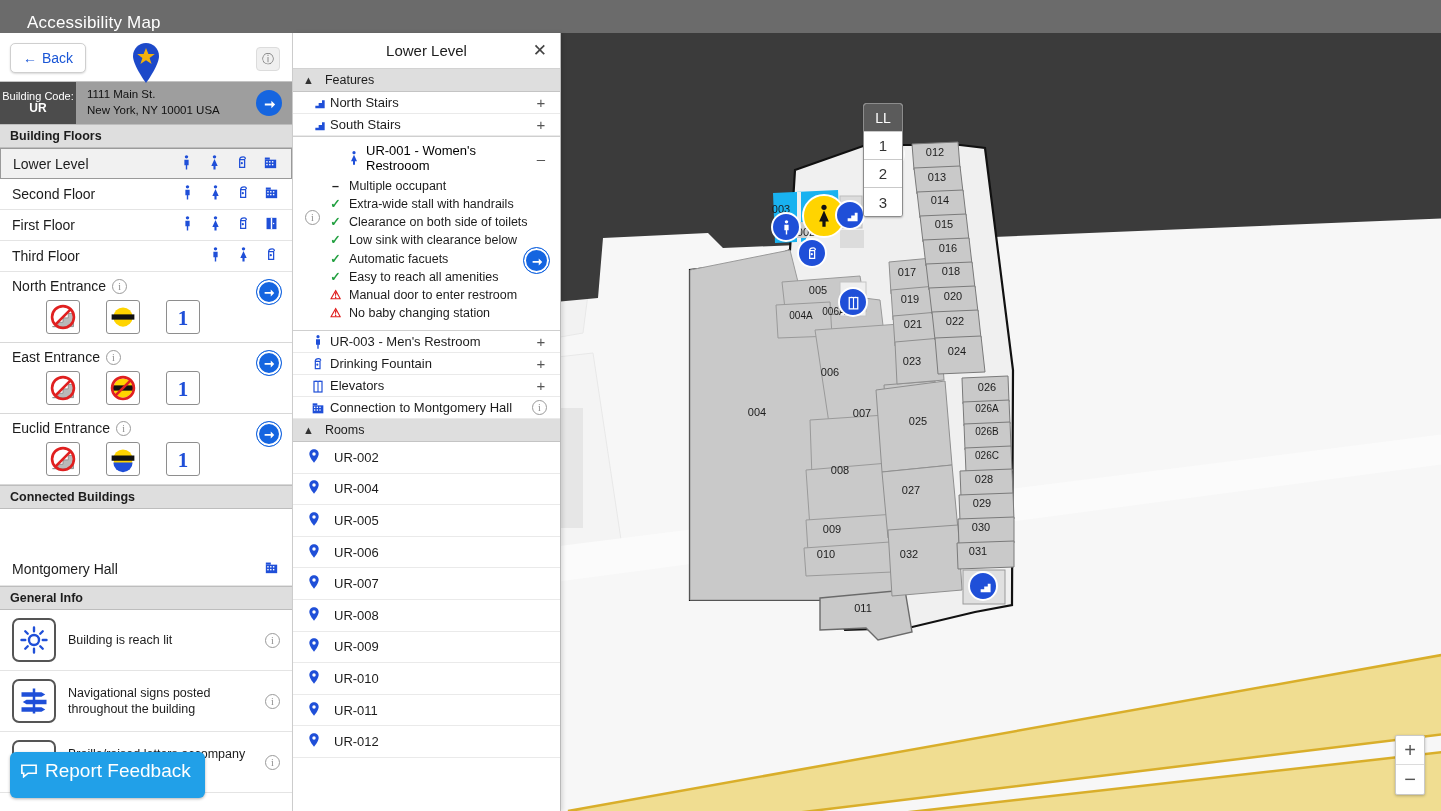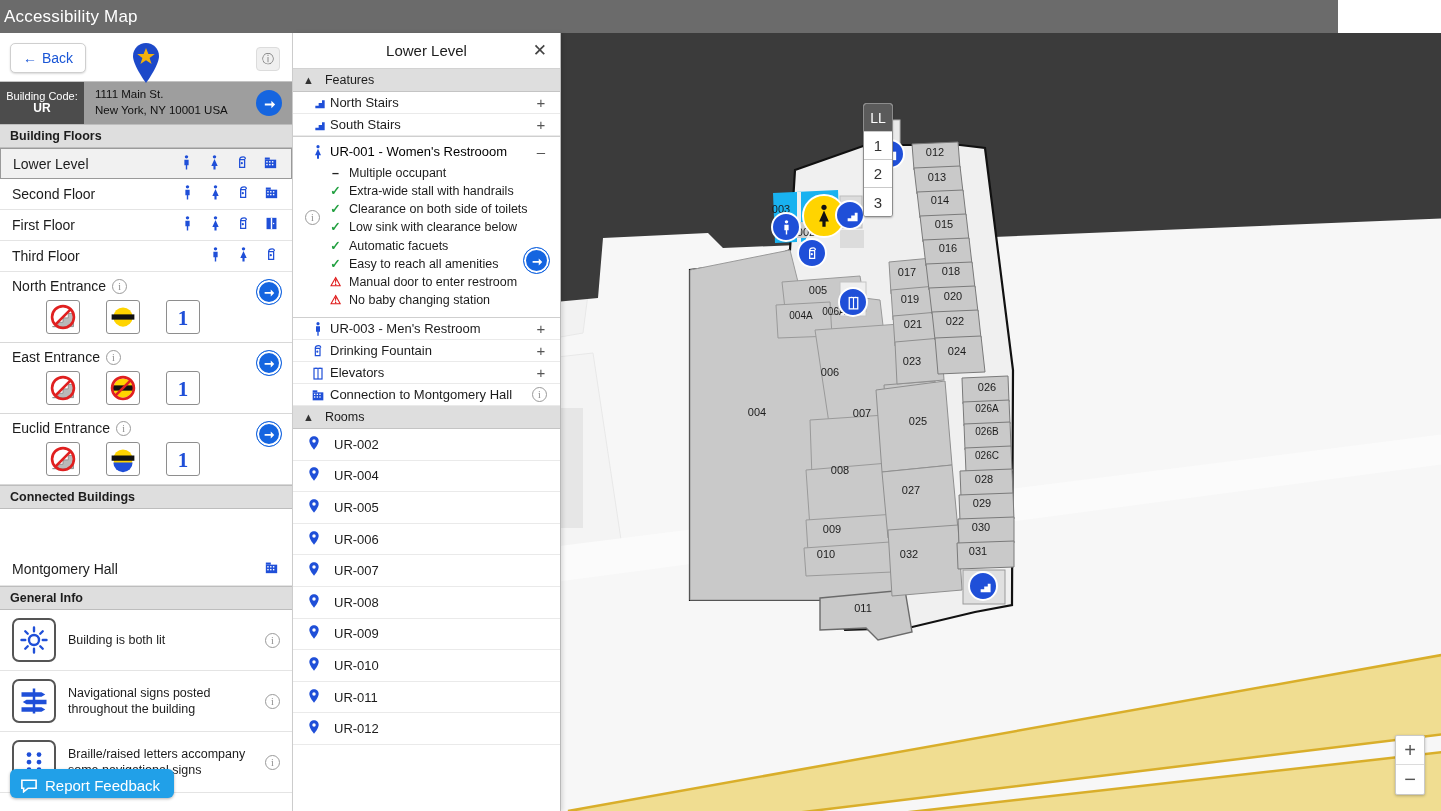--- a/index.html
+++ b/index.html
@@ -5,34 +5,34 @@
   * { box-sizing: border-box; margin: 0; padding: 0; }
   html, body {
     width: 1441px; height: 811px;
     font-family: "Liberation Sans", sans-serif;
     overflow: hidden; background: #ffffff;
   }
   #app { position: relative; width: 1441px; height: 811px; }
 
   
   .topbar {
-    position: absolute; left: 0; top: 0; width: 1338px; height: 33px;
+    position: absolute; left: 0; top: 0; width: 1441px; height: 33px;
     background: #6b6b6b; color: #ffffff;
-    display: flex; align-items: center; padding-left: 4px;
+    display: flex; align-items: flex-end; padding-left: 27px;
   }
   .topbar-title { font-size: 17px; letter-spacing: .2px; }
 
   
   .map { position: absolute; left: 293px; top: 33px; width: 1148px; height: 778px;
          background: #f7f7f7; overflow: hidden; }
   .map svg { display: block; }
 
   
   .floor-select {
-    position: absolute; left: 570px; top: 70px; width: 30px;
+    position: absolute; left: 570px; top: 70px; width: 40px;
     border: 1px solid #8c8c8c; border-radius: 3px; overflow: hidden;
     background: #ffffff; box-shadow: 0 1px 2px rgba(0,0,0,.25);
     z-index: 6;
   }
   .floor-btn {
     height: 28px; display: flex; align-items: center; justify-content: center;
     font-size: 15px; color: #333; background: #ffffff;
     border-bottom: 1px solid #c9c9c9; cursor: pointer;
   }
   .floor-btn:last-child { border-bottom: none; }
@@ -65,21 +65,21 @@
     position: absolute; right: 12px; top: 14px; width: 24px; height: 24px;
     border-radius: 4px; background: #f0f0f0; border: 1px solid #dcdcdc;
     display: flex; align-items: center; justify-content: center;
     color: #777; font-size: 12px; cursor: pointer;
   }
   .pin-wrap { position: absolute; left: 0; right: 0; top: 8px; display: flex; justify-content: center; }
   .bldg-title { text-align: center; font-size: 16px; color: #202020; line-height: 1.25;
                 padding: 10px 28px 10px 28px; }
 
   .code-row { display: flex; height: 43px; border-top: 1px solid #c3c3c3; }
-  .code-left { width: 84px; background: #4c4c4c; color: #fff;
+  .code-left { width: 76px; background: #4c4c4c; color: #fff;
                display: flex; flex-direction: column; align-items: center; justify-content: center; }
   .code-label { font-size: 11px; line-height: 1.1; }
   .code-val { font-size: 12px; font-weight: bold; line-height: 1.1; }
   .code-right { flex: 1; background: #9e9e9e; display: flex; align-items: center;
                 justify-content: space-between; padding: 0 10px 0 11px; color: #111; }
   .addr { font-size: 11.5px; line-height: 1.35; }
   .dir-badge { width: 26px; height: 26px; border-radius: 50%; background: #1565e0;
                display: flex; align-items: center; justify-content: center; flex: none; cursor: pointer; }
 
   .sec-head { background: #dedede; font-size: 12.5px; font-weight: bold; color: #1c1c1c;
@@ -105,21 +105,21 @@
             border-bottom: 1px solid #e4e4e4; background: #fff; }
   .gi-pic { width: 44px; height: 44px; border: 2px solid #555; border-radius: 7px;
             display: flex; align-items: center; justify-content: center; flex: none; }
   .gi-text { flex: 1; font-size: 12.5px; color: #1c1c1c; line-height: 1.3; }
   .i-circle { width: 15px; height: 15px; border-radius: 50%; border: 1px solid #9a9a9a;
               color: #8a8a8a; font-size: 10px; display: inline-flex; align-items: center;
               justify-content: center; font-family: "Liberation Serif", serif; flex: none; cursor: pointer; }
 
   .feedback {
     position: absolute; left: 10px; bottom: 13px; background: #21a0e8; color: #fff;
-    border-radius: 6px; padding: 8px 14px 4px 11px; font-size: 15px;
+    border-radius: 6px; padding: 8px 14px 16px 11px; font-size: 19px;
     display: flex; align-items: center; gap: 8px; cursor: pointer; z-index: 9;
     box-shadow: 0 1px 3px rgba(0,0,0,.3);
   }
 
   
   .panel {
     position: absolute; left: 293px; top: 33px; width: 268px; height: 778px;
     background: #ffffff; border-right: 1px solid #b9b9b9; overflow: hidden; z-index: 4;
     box-shadow: 2px 0 4px rgba(0,0,0,.12);
   }
@@ -132,21 +132,21 @@
            padding: 4px 10px; font-size: 12.5px; color: #1c1c1c; font-weight: 500;
            border-bottom: 1px solid #c4c4c4; cursor: pointer; }
   .chev { font-size: 11px; color: #333; }
   .feat-row { display: flex; align-items: center; padding: 0 13px 0 13px; height: 22px;
               border-bottom: 1px solid #eaeaea; font-size: 13px; color: #1c1c1c; cursor: pointer; }
   .feat-ico { width: 24px; flex: none; display: flex; align-items: center; justify-content: center; }
   .feat-lbl { flex: 1; }
   .pm { color: #555; font-size: 15px; width: 12px; text-align: center; }
   .detail-block { border-bottom: 1px solid #cfcfcf; border-top: 1px solid #cfcfcf; position: relative;
                   padding-bottom: 8px; }
-  .detail-head { display: flex; align-items: center; padding: 6px 13px 2px 13px; font-size: 13px; }
+  .detail-head { display: flex; align-items: center; padding: 6px 13px 2px 13px; font-size: 13px; margin-left: 36px; }
   .det-list { padding: 2px 0 0 36px; }
   .det-item { display: flex; align-items: flex-start; gap: 7px; font-size: 12.5px;
               color: #1c1c1c; line-height: 1.45; }
   .det-mark { width: 13px; flex: none; text-align: center; font-weight: bold; }
   .ok { color: #22a040; }
   .bad { color: #e01b1b; }
   .neutral { color: #222; }
   .det-info { position: absolute; left: 12px; top: 70px; }
   .det-dir { position: absolute; right: 10px; top: 110px; width: 27px; height: 27px;
              border-radius: 50%; border: 1.5px solid #1565e0; background: #1565e0;
@@ -651,21 +651,21 @@
     <div id="general-list">
         <div class="gi-row">
           <span class="gi-pic">
             <svg width="30" height="30" viewBox="0 0 24 24">
               <circle cx="12" cy="12" r="4" fill="none" stroke="#1f4fd8" stroke-width="1.9"></circle>
               <g stroke="#1f4fd8" stroke-width="1.9" stroke-linecap="round">
                 <path d="M12 2v3M12 19v3M2 12h3M19 12h3M5 5l2 2M17 17l2 2M19 5l-2 2M7 17l-2 2"></path>
               </g>
             </svg>
           </span>
-                 <span class="gi-text">Building is both lit</span>
+                 <span class="gi-text">Building is reach lit</span>
                  <span class="i-circle">i</span>
         </div>
         <div class="gi-row">
           <span class="gi-pic">
             <svg width="30" height="30" viewBox="0 0 24 24">
               <rect x="11" y="2" width="2" height="20" fill="#1f4fd8"></rect>
               <g fill="#1f4fd8">
                 <path d="M2 5 h16 l3 1.8 -3 1.8 H2 z"></path>
                 <path d="M22 11 H6 L3 12.8 6 14.6 h16 z"></path>
                 <path d="M2 17 h16 l3 1.8 -3 1.8 H2 z"></path>

